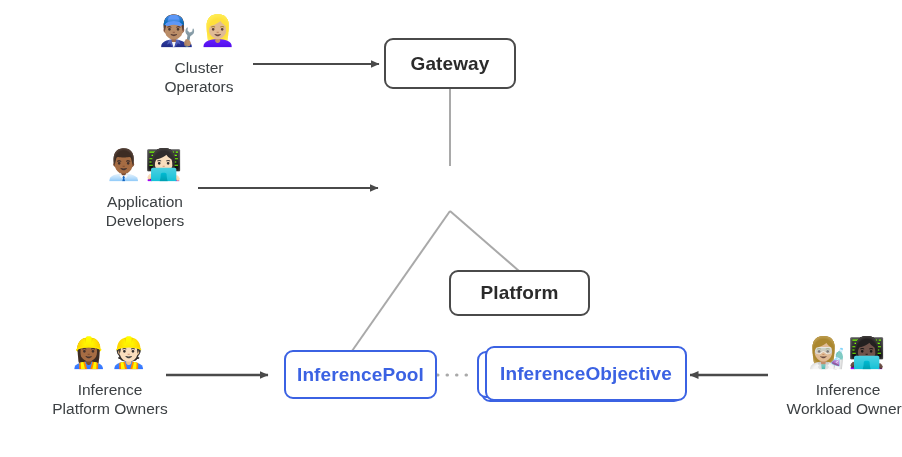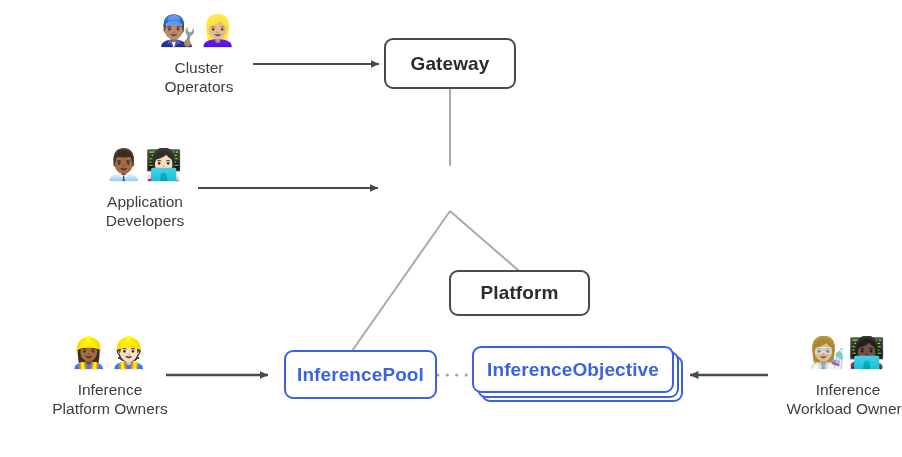--- a/index.html
+++ b/index.html
@@ -134,21 +134,21 @@
     <span class="node-label">Platform</span>
   </div>
 
   <div class="node node-blue" style="left:272px; top:350px; width:153px; height:49px;margin-left:12px;">
     <span class="node-label">InferencePool</span>
   </div>
 
   <div class="stack-wrap" style="left:472px; top:346px; width:220px; height:60px;">
     <div class="stack-shadow" style="left:9px; top:9px; width:202px; height:47px;"></div>
     <div class="stack-shadow" style="left:5px; top:5px; width:202px; height:47px;"></div>
-    <div class="node node-blue" style="left:0px; top:0px; width:202px; height:47px;">
+    <div class="node node-blue" style="left:13px; top:0px; width:202px; height:55px;">
       <span class="node-label">InferenceObjective</span>
     </div>
   </div>
 
   <div class="actor" style="left:140px; top:14px; width:118px;">
     <div class="actor-emoji">👨🏽‍🔧👱🏼‍♀️</div>
     <div class="actor-caption">Cluster
 Operators</div>
   </div>
 

